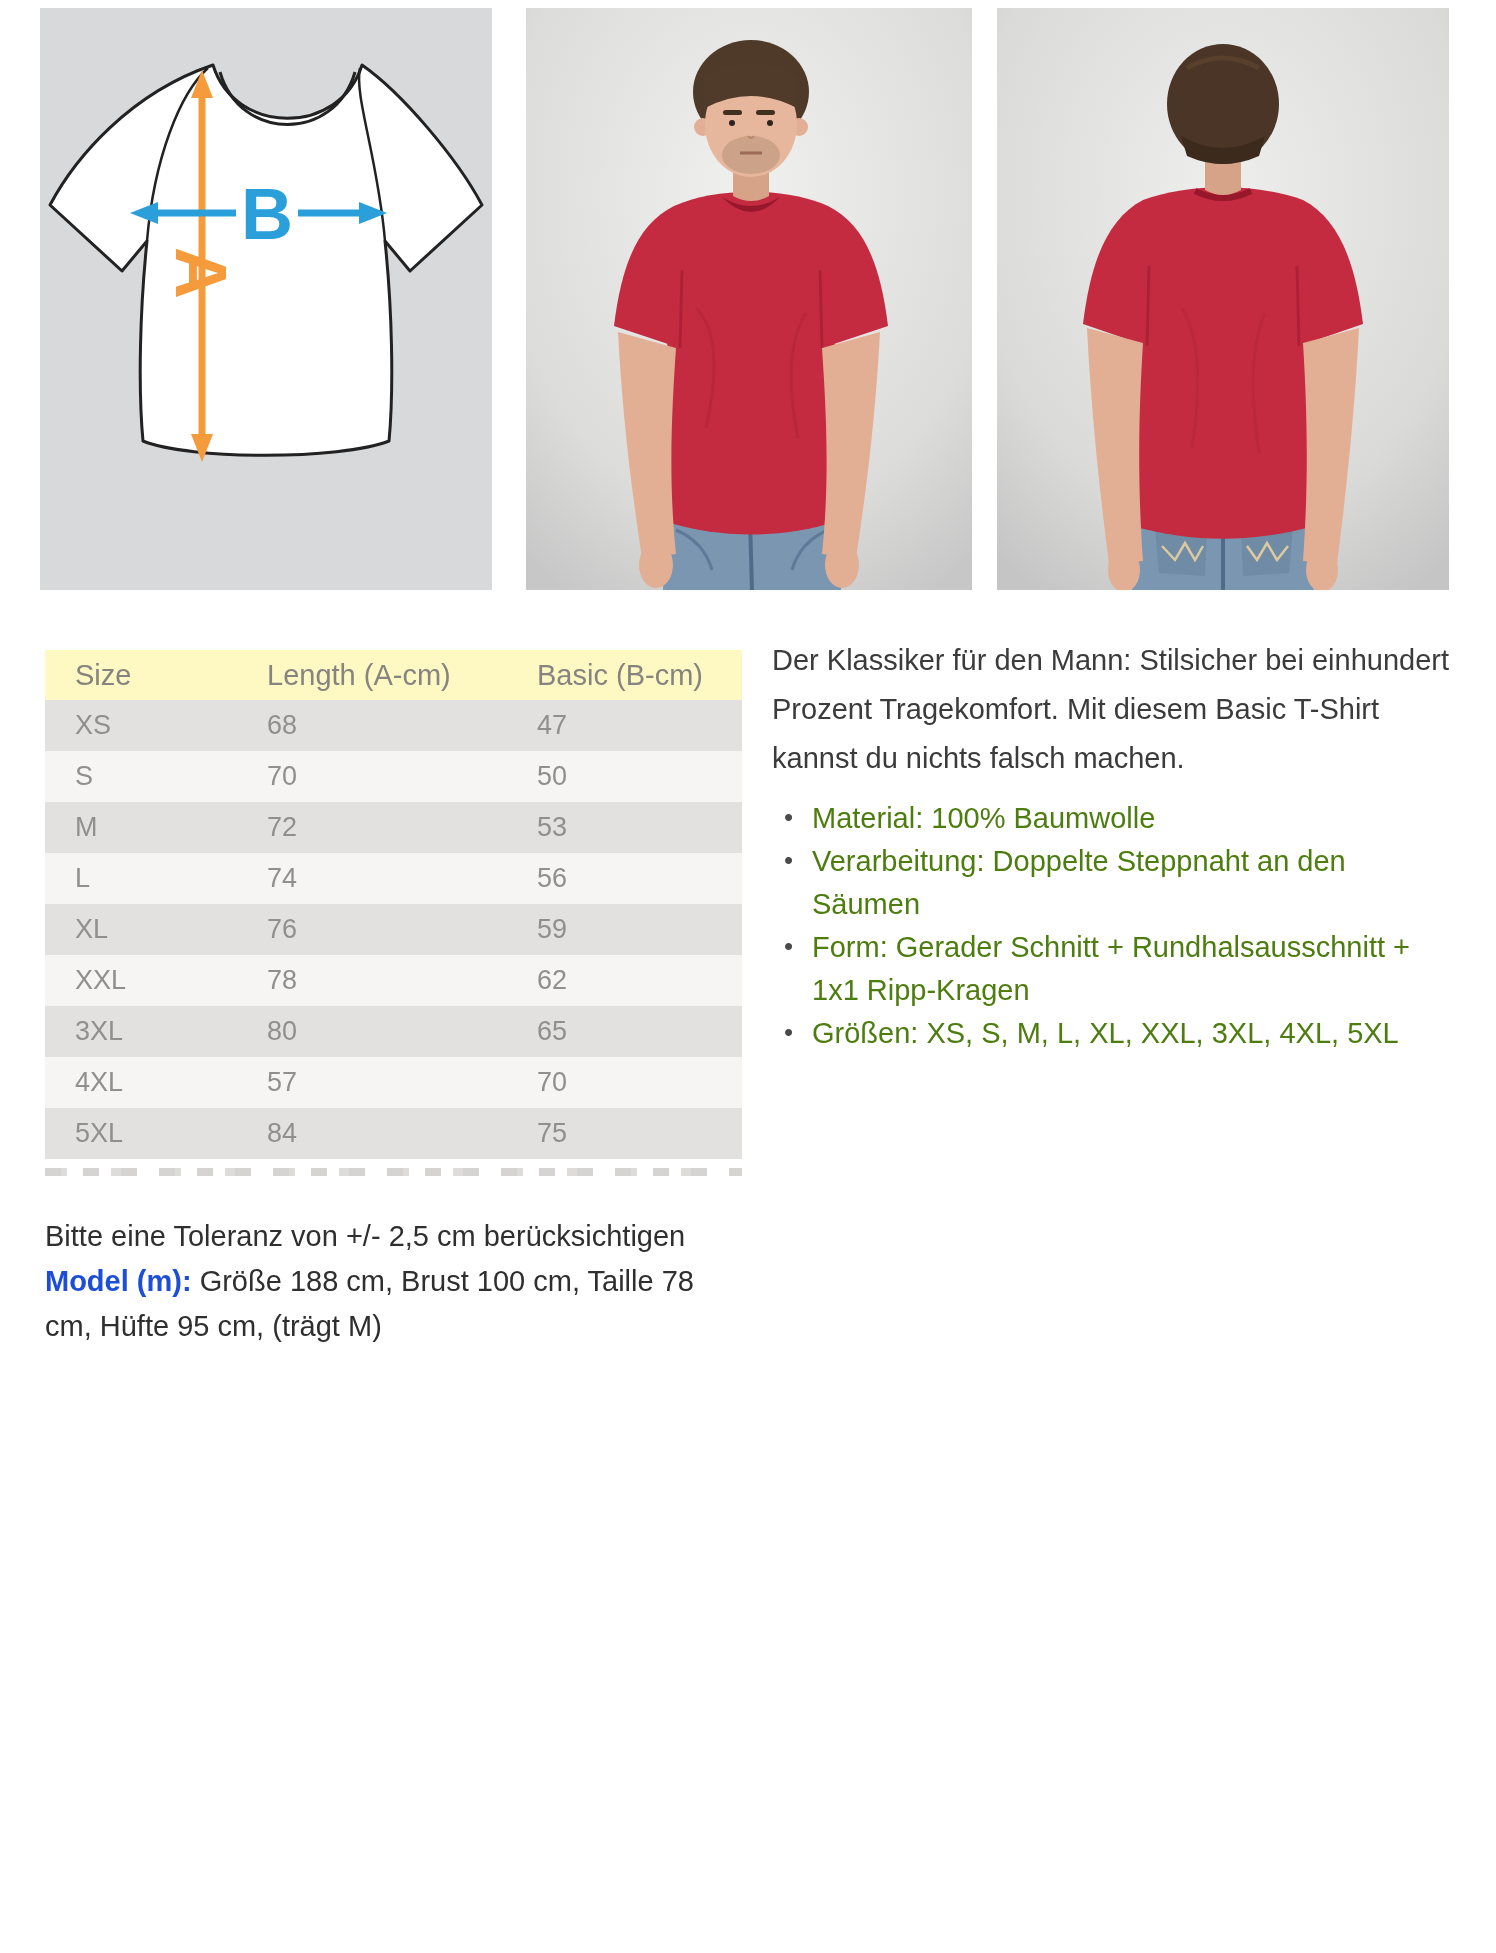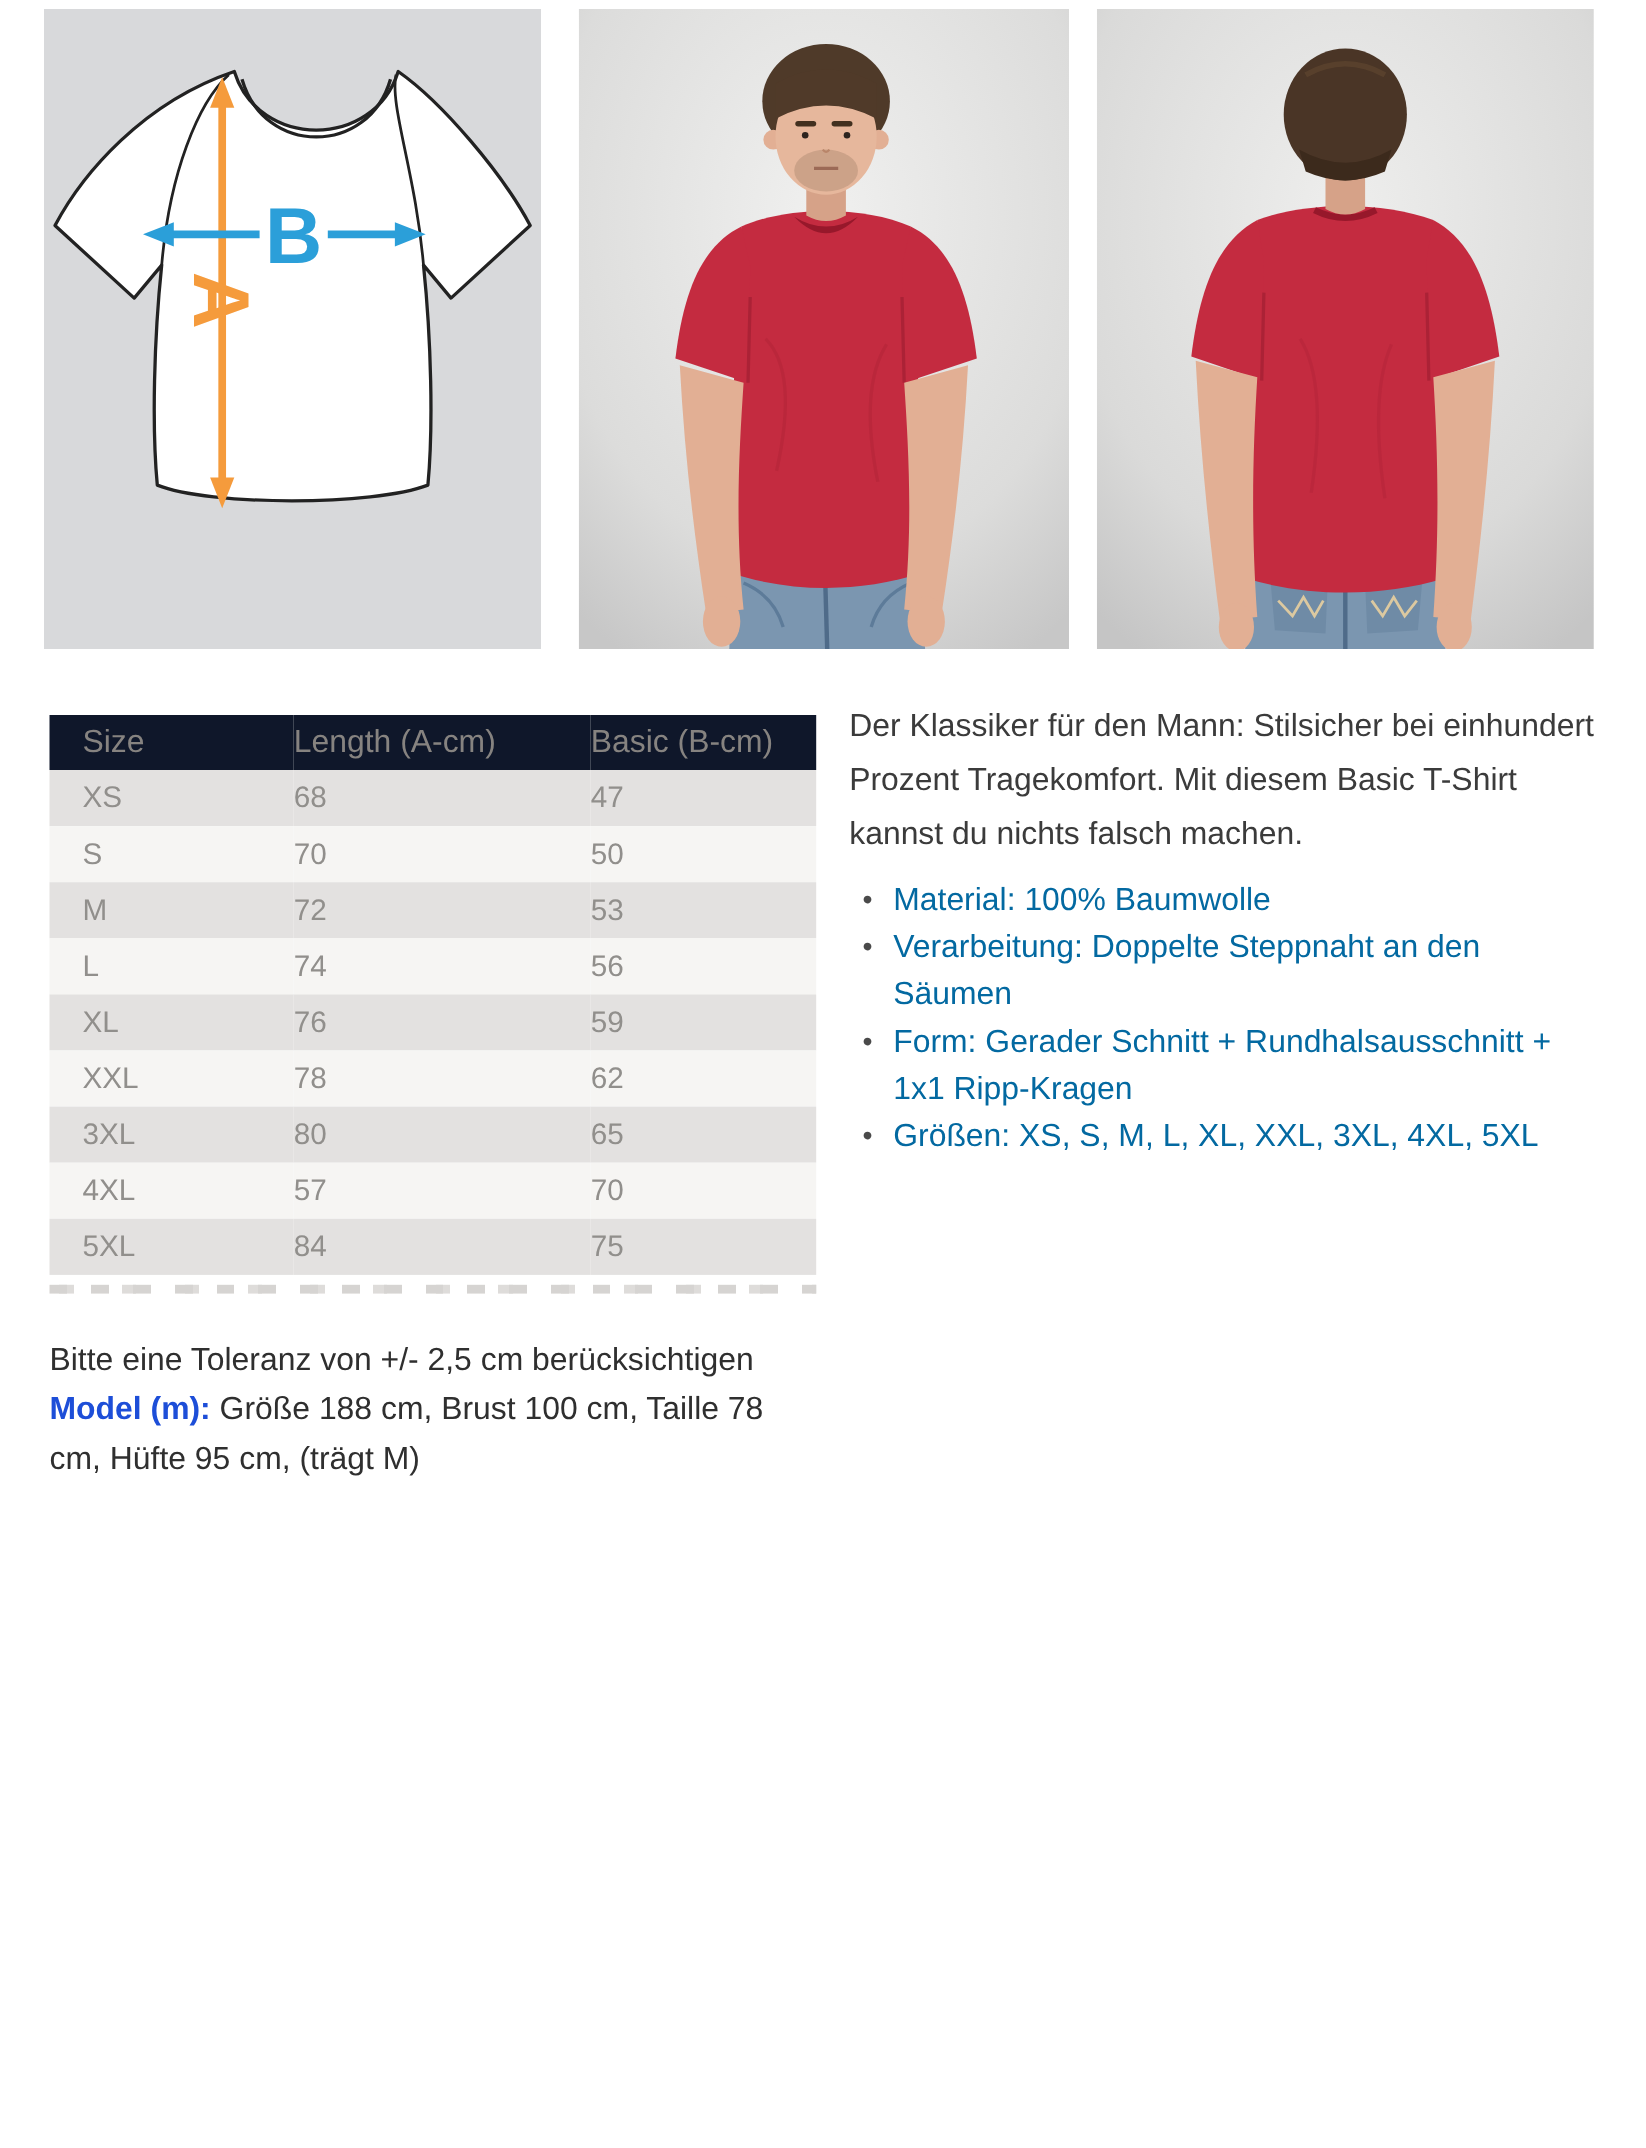--- a/index.html
+++ b/index.html
@@ -16,21 +16,21 @@
   .img-front{left:526px;top:8px;width:446px;height:582px;}
   .img-back{left:997px;top:8px;width:452px;height:582px;}
 
   
   .size-table-wrap{left:45px;top:650px;width:697px;}
   table.size-table{width:697px;border-collapse:collapse;table-layout:fixed;}
   table.size-table col:nth-child(1){width:222px;}
   table.size-table col:nth-child(2){width:270px;}
   table.size-table col:nth-child(3){width:205px;}
   table.size-table th{
-    background:#0f172a;height:50px;font-weight:400;text-align:left;
+    background:#fef9c3;height:50px;font-weight:400;text-align:left;
     font-size:29px;color:#868380;padding:0;vertical-align:middle;
   }
   table.size-table td{
     height:51px;font-size:27px;color:#918f8c;padding:0;vertical-align:middle;margin-top:42px;
   }
   table.size-table th:first-child, table.size-table td:first-child{padding-left:30px;}
   table.size-table tbody tr:nth-child(odd) td{background:#e3e1e0;}
   table.size-table tbody tr:nth-child(even) td{background:#f6f5f3;}
 
   
@@ -41,21 +41,21 @@
       repeating-linear-gradient(90deg,transparent 0 9px,#d4d1ce 9px 22px,transparent 22px 57px);
   }
 
   
   .footnote{left:45px;top:1214px;width:700px;font-size:29px;line-height:45px;color:#2f2f2f;}
   .footnote strong{color:#1d4ed8;font-weight:700;}
 
   
   .description{left:772px;top:636px;width:688px;hyphens:manual;}
   .description p.intro{margin:0 0 14px 0;font-size:29px;line-height:49px;color:#3b3b3b;}
-  .description ul{margin:0;padding:0;list-style:none;font-size:29px;line-height:43px;color:#0369a1;}
+  .description ul{margin:0;padding:0;list-style:none;font-size:29px;line-height:43px;color:#4d7c0f;}
   .description li{position:relative;padding-left:40px;}
   .description li::before{
     content:"\2022";position:absolute;left:12px;top:-1px;color:#4a4a4a;font-size:26px;
   }
 </style>
 </head>
 <body>
 
 <div class="abs img-box img-diagram">
   <svg width="452" height="582" viewBox="0 0 452 582">

